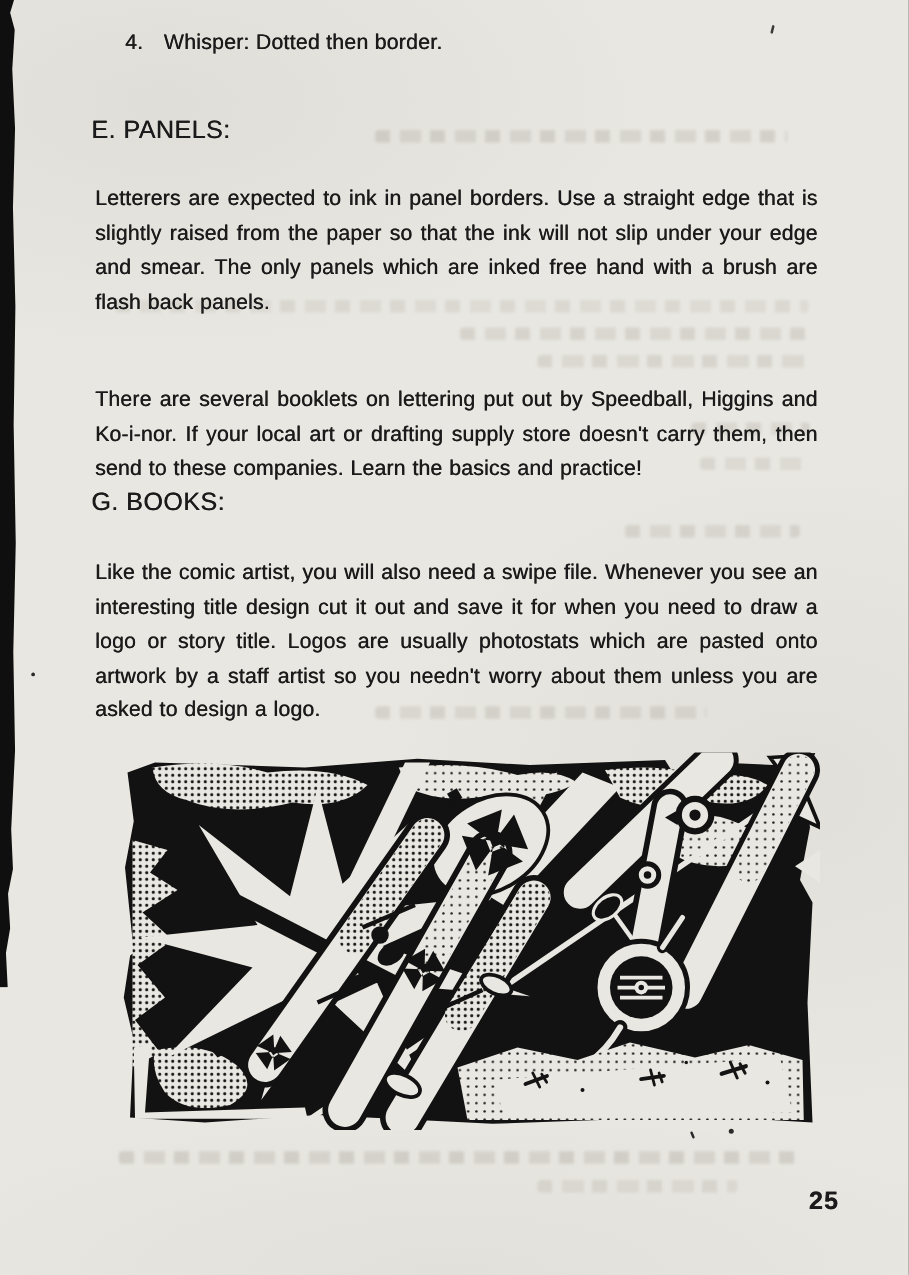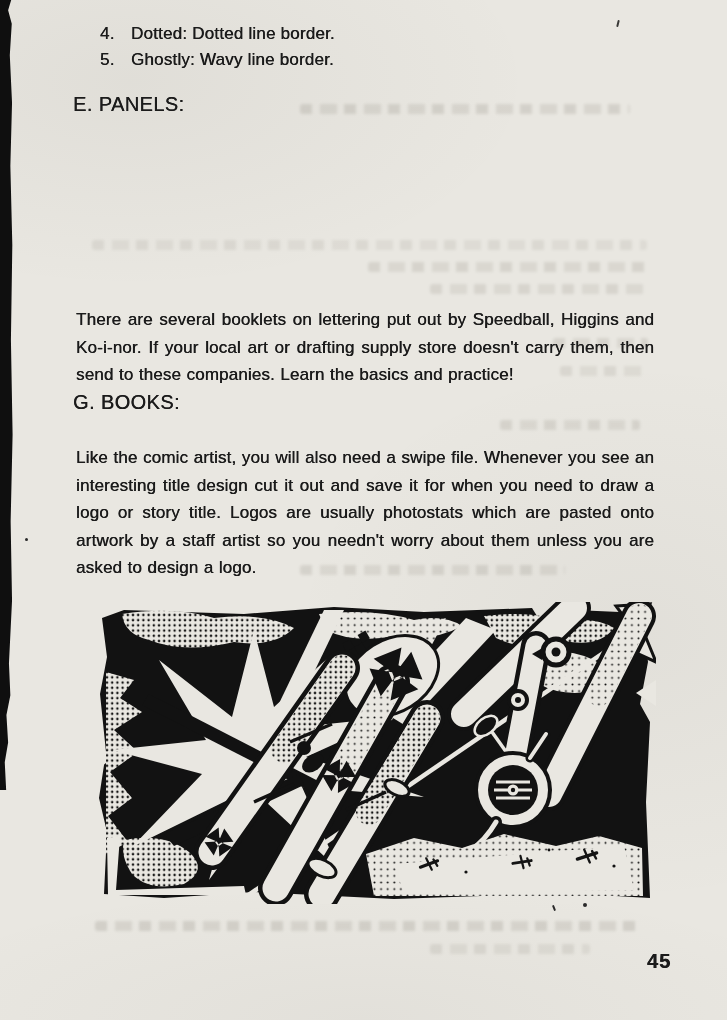--- a/index.html
+++ b/index.html
@@ -58,29 +58,26 @@
   <div class="ghost" style="left:430px;top:944px;width:160px;opacity:.34"></div>
 
   <div class="speck" style="left:25px;top:538px;width:3px;height:3px;"></div>
   <div class="speck" style="left:617px;top:20px;width:2px;height:7px;transform:rotate(14deg);background:#3a3a38;"></div>
   <div class="speck" style="left:553px;top:905px;width:2px;height:6px;transform:rotate(-22deg);"></div>
   <div class="speck" style="left:583px;top:903px;width:4px;height:4px;border-radius:50%;"></div>
 
   <div class="toplist">
     <div class="li">
       <span class="num">4.</span>
-      <span>Dotted: Dotted line border.</span>
-    </div>
-    <div class="li">
-      <span class="num">5.</span>
-      <span>Ghostly: Wavy line border.</span>
+      <span>Whisper: Dotted then border.</span>
     </div>
   </div>
 
   <h2 class="head h-e">E. PANELS:</h2>
+  <p class="body p-e">Letterers are expected to ink in panel borders. Use a straight edge that is slightly raised from the paper so that the ink will not slip under your edge and smear. The only panels which are inked free hand with a brush are flash back panels.</p>
 
   <p class="body p-f">There are several booklets on lettering put out by Speedball, Higgins and Ko-i-nor. If your local art or drafting supply store doesn't carry them, then send to these companies. Learn the basics and practice!</p>
 
   <h2 class="head h-g">G. BOOKS:</h2>
   <p class="body p-g">Like the comic artist, you will also need a swipe file. Whenever you see an interesting title design cut it out and save it for when you need to draw a logo or story title. Logos are usually photostats which are pasted onto artwork by a staff artist so you needn't worry about them unless you are asked to design a logo.</p>
 
   <figure class="illo">
     <svg viewBox="0 0 562 302" role="img">
       <defs>
         <pattern id="ht" width="5.2" height="5.2" patternUnits="userSpaceOnUse">
@@ -192,15 +189,15 @@
         <use href="#tinyplane" transform="translate(335,262) rotate(-8)"></use>
         <use href="#tinyplane" transform="translate(428,260) rotate(4)"></use>
         <use href="#tinyplane" transform="translate(493,254) rotate(-5) scale(1.1)"></use>
         <circle cx="372" cy="270" r="1.6" fill="#121212"></circle>
         <circle cx="455" cy="248" r="1.4" fill="#121212"></circle>
         <circle cx="520" cy="264" r="1.6" fill="#121212"></circle>
       </g>
     </svg>
   </figure>
 
-  <div class="pageno">45</div>
+  <div class="pageno">25</div>
 
 </div>
 
 </body></html>

